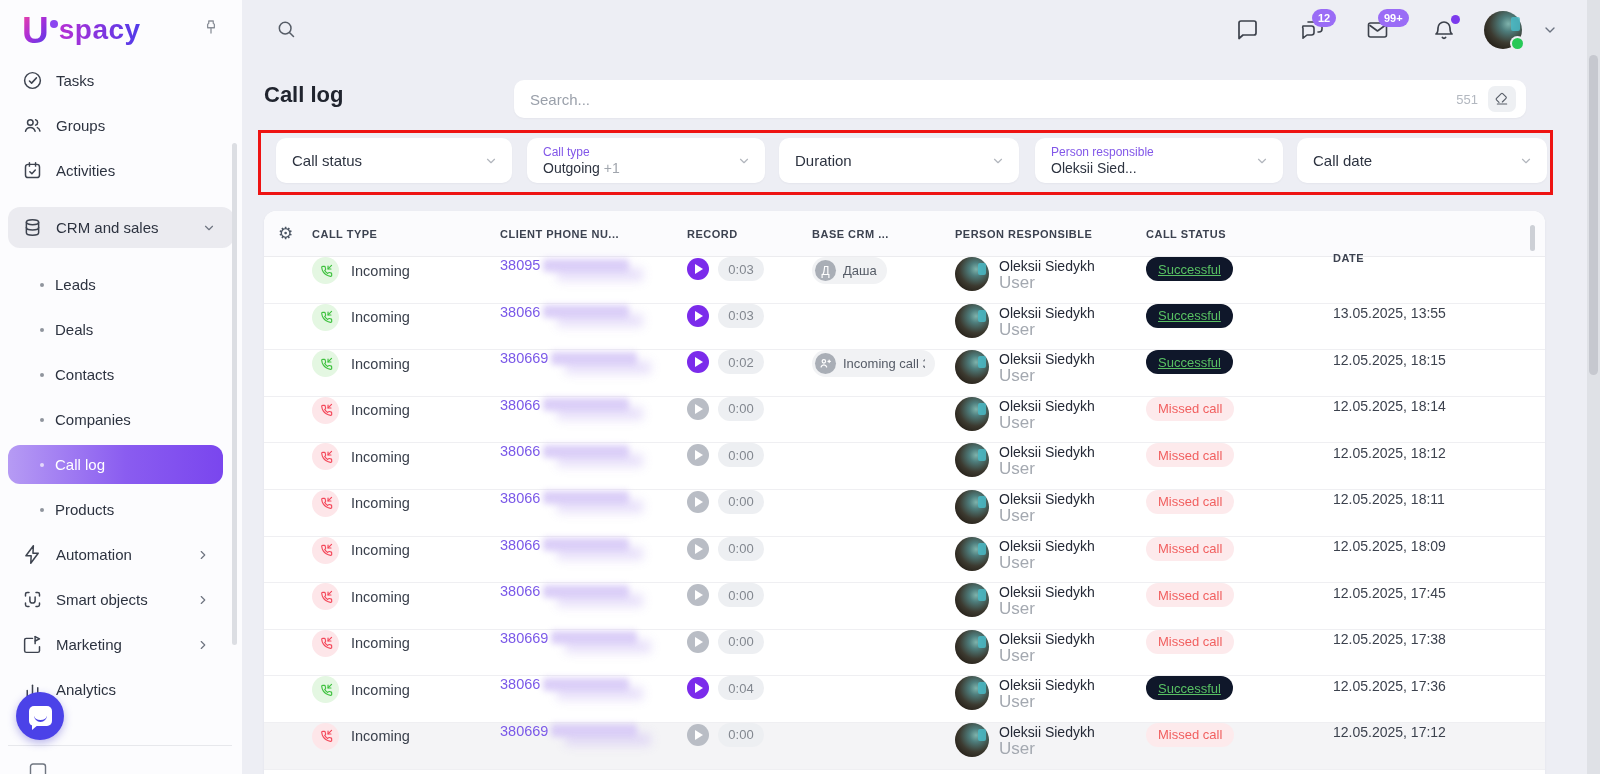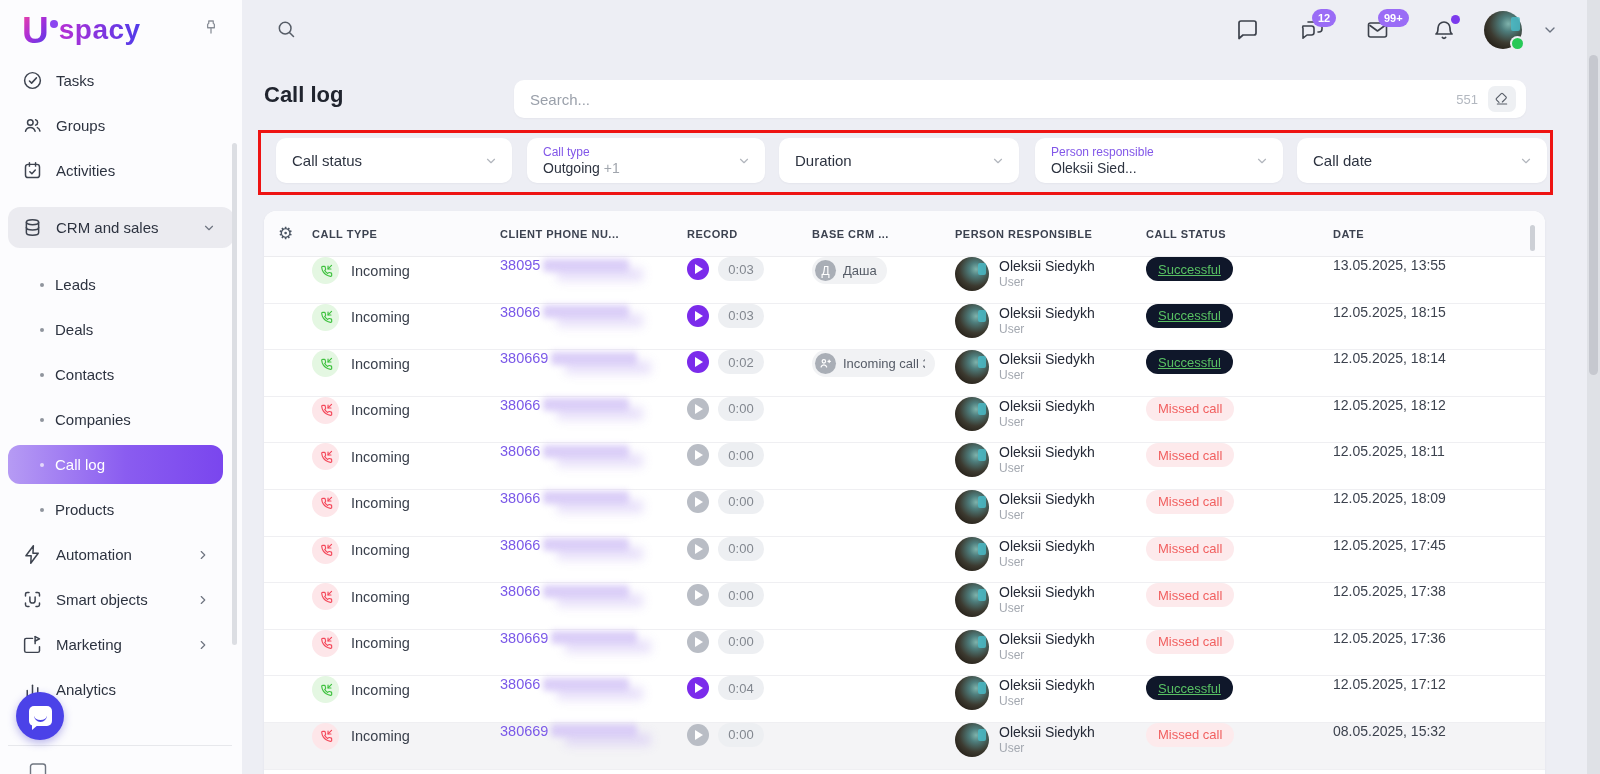--- a/index.html
+++ b/index.html
@@ -98,21 +98,21 @@
   .gear { position:absolute; left:14px; top:12px; font-size:17px; color:#4b5563; cursor:pointer; line-height:22px; }
   .th { position:relative; font-size:11px; font-weight:700; letter-spacing:.5px; color:#3c4250; text-transform:uppercase; }
   .table-scroll-thumb { position:absolute; right:10px; top:14px; width:5px; height:26px; border-radius:3px; background:#cdd0d6; }
 
   .col-type   { width:210px; padding-left:48px; }
   .col-phone  { width:191px; padding-left:26px; }
   .col-record { width:125px; padding-left:22px; }
   .col-crm    { width:147px; padding-left:22px; }
   .col-person { width:193px; padding-left:18px; }
   .col-status { width:185px; padding-left:16px; }
-  .col-date   { flex:1; padding-left:18px; }
+  .col-date   { flex:1; padding-left:18px;margin-top:48px; }
 
   .trow { display:flex; align-items:flex-start; height:46.6px; border-bottom:1px solid #efeff2; background:#fff; cursor:pointer; }
   .trow.hover { background:#f4f4f6; }
   .cell { display:flex; align-items:center; }
 
   .call-icon { width:27px; height:27px; border-radius:50%; display:flex; align-items:center; justify-content:center; margin-right:12px; flex:0 0 auto; }
   .call-icon.success { background:#e4f7e2; color:#3fc13f; }
   .call-icon.missed  { background:#fde6e9; color:#f4485a; }
   .call-type-label { font-size:14.5px; color:#3a404c; }
 
@@ -132,21 +132,21 @@
   .crm-chip { max-width:123px; height:27px; border-radius:14px; background:#f1f2f4; display:flex; align-items:center;
               padding:0 10px 0 3px; overflow:hidden; white-space:nowrap; cursor:pointer; }
   .chip-avatar { width:21px; height:21px; border-radius:50%; background:#a9aeb6; color:#fff;
                  display:flex; align-items:center; justify-content:center; font-size:12px; flex:0 0 auto; margin-right:7px; }
   .chip-label { font-size:13px; color:#555b66; overflow:hidden; }
 
   .person-avatar { width:34px; height:34px; border-radius:50%; flex:0 0 auto; margin-right:10px;
             background:radial-gradient(circle at 62% 36%, #7fb3ac 0%, #4e7d7c 22%, #3c3a30 55%, #221b14 85%); position:relative; }
   .person-avatar::before { content:""; position:absolute; right:3px; top:6px; width:8px; height:12px; background:#49b8c4; opacity:.85; border-radius:2px; }
   .person-name { font-size:14px; color:#242936; line-height:17px; }
-  .person-role { font-size:12px; color:#a3a8b0; line-height:15px; }
+  .person-role { font-size:17px; color:#a3a8b0; line-height:15px; }
 
   .status-pill { height:24px; padding:0 12px; border-radius:12px; font-size:13px; display:inline-flex; align-items:center; }
   .status-pill.success { background:#0f172a; color:#58c163;text-decoration:underline; }
   .status-pill.missed  { background:#fdeaec; color:#f15f5f; }
 
   .date-text { font-size:14px; color:#3c424e; }
 
   
   .page-scrollbar { position:absolute; right:0; top:0; width:13px; height:774px; background:#dfe1e6; z-index:7; }
   .page-scroll-thumb { position:absolute; right:2px; top:55px; width:9px; height:320px; border-radius:5px; background:#c6c8cf; }

